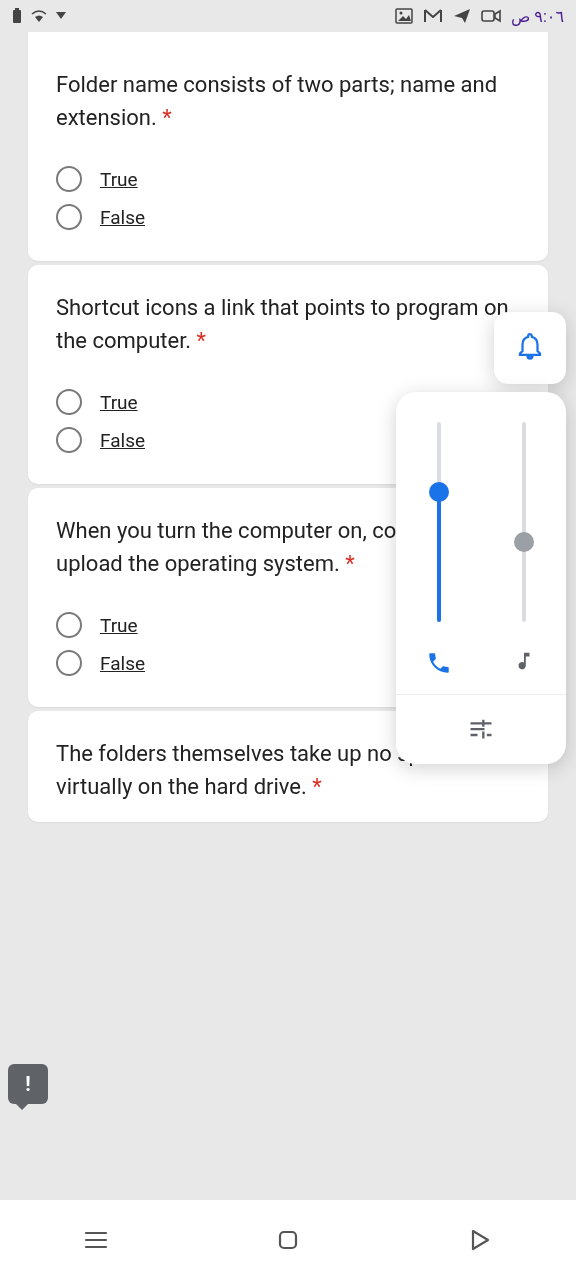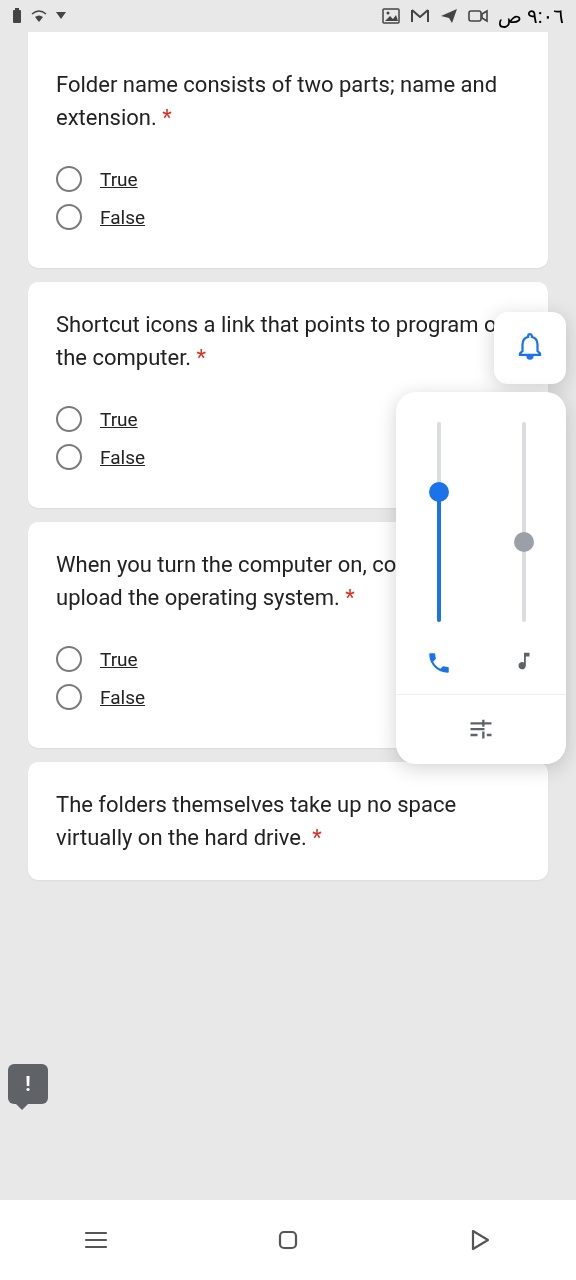--- a/index.html
+++ b/index.html
@@ -7,21 +7,21 @@
   
   
   .status-bar { height: 32px; background: #e8e8e8; display: flex; justify-content: space-between; align-items: center; padding: 0 12px; font-size: 14px; color: #555; }
   .status-left { display: flex; gap: 8px; align-items: center; }
   .status-right { display: flex; gap: 10px; align-items: center; }
   .status-icon svg { display: block; }
   
   
   .content { padding: 0 28px; height: calc(1280px - 32px - 80px); overflow: hidden; position: relative; }
   
-  .card { background: #fff; border-radius: 10px; padding: 26px 28px 26px 28px; margin: 14px 0; box-shadow: 0 1px 2px rgba(0,0,0,0.06); }
+  .card { background: #fff; border-radius: 10px; padding: 26px 28px 19px 28px; margin: 4px 0; box-shadow: 0 1px 2px rgba(0,0,0,0.06); }
   .card.first { margin-top: 0; border-top-left-radius: 0; border-top-right-radius: 0; padding-top: 36px; }
   .card .q-text { font-size: 22px; color: #222; line-height: 1.5; margin-bottom: 32px; }
   .card .q-text .ast { color: #d93025; }
   
   .option { display: flex; align-items: center; gap: 18px; margin: 12px 0; cursor: pointer; }
   .radio { width: 26px; height: 26px; flex: 0 0 26px; border: 2.5px solid #7a7a7a; border-radius: 50%; }
   .opt-label { font-size: 19px; color: #222; text-decoration: underline; }
   
   
   .vol-panel { position: absolute; right: 10px; top: 360px; background: #fff; border-radius: 20px; box-shadow: 0 4px 20px rgba(0,0,0,0.18); width: 170px; padding: 0; }
@@ -86,21 +86,21 @@
       <svg width="18" height="16" viewBox="0 0 18 16">
           <path d="M1 8 L17 1 L12 15 L9 10 Z" fill="#444"></path>
         </svg>
     </span>
     <span class="status-icon">
       <svg width="20" height="14" viewBox="0 0 20 14">
           <rect x="1" y="2" width="12" height="10" rx="2" fill="none" stroke="#444" stroke-width="1.6"></rect>
           <path d="M14 5 L19 2 L19 12 L14 9 Z" fill="none" stroke="#444" stroke-width="1.6"></path>
         </svg>
     </span>
-    <span style="font-size:20px;color:#000000;">٩:٠٦ ص</span>
+    <span style="font-size:16px;color:#4c1d95;">٩:٠٦ ص</span>
   </div>
 </div>
 
 <div class="content">
 
   <div class="card first">
     <div class="q-text">
       <span>Folder name consists of two parts; name and extension.</span>
       <span class="ast">*</span>
     </div>

